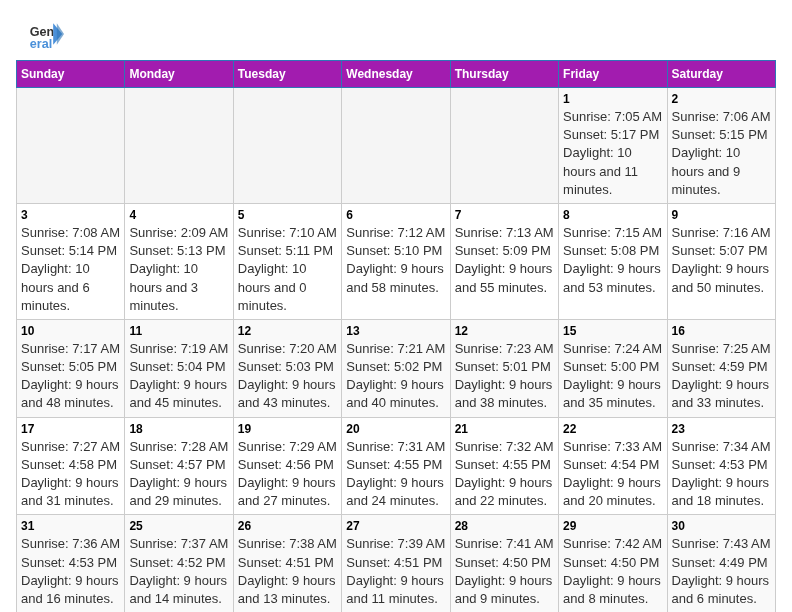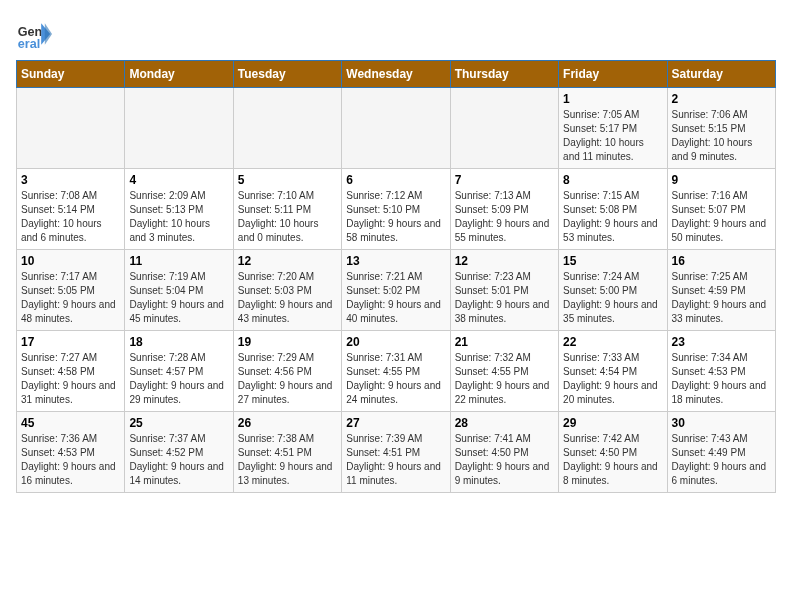--- a/index.html
+++ b/index.html
@@ -12,20 +12,21 @@
     }
     .header {
       display: flex;
       align-items: flex-start;
       justify-content: space-between;
       margin-bottom: 8px;
     }
     .logo {
       display: flex;
       align-items: center;
+      margin-left: 12px;
     }
     .logo-icon {
       width: 36px;
       height: 36px;
       margin-right: 2px;
     }
     .title-block {
       text-align: right;
     }
     .month-title {
@@ -36,21 +37,21 @@
     .location-title {
       font-size: 15px;
       color: #444;
     }
     .calendar {
       width: 100%;
       border-collapse: collapse;
       font-size: 11px;
     }
     .calendar th {
-      background-color: #a16207;
+      background-color: #a21caf;
       color: #fff;
       padding: 6px 4px;
       text-align: left;
       font-size: 12px;
       border: 1px solid #2e75b6;
     }
     .calendar td {
       border: 1px solid #ccc;
       vertical-align: top;
       padding: 4px;
@@ -65,21 +66,21 @@
       background: #fff;
     }
     .day-number {
       font-weight: bold;
       font-size: 12px;
       display: block;
       margin-bottom: 2px;
     }
     .day-info {
       color: #333;
-      font-size: 10px;
+      font-size: 13px;
       line-height: 1.4;
     }
     .empty-cell {
       background: #f5f5f5 !important;
     }
     
     .calendar tr td.empty-cell {
       background: #f5f5f5 !important;
     }
   </style>
@@ -266,21 +267,21 @@
         </td>
         <td>
           <span class="day-number">23</span>
           <div class="day-info">Sunrise: 7:34 AM
 Sunset: 4:53 PM
 Daylight: 9 hours and 18 minutes.</div>
         </td>
       </tr>
       <tr>
         <td>
-          <span class="day-number">45</span>
+          <span class="day-number">31</span>
           <div class="day-info">Sunrise: 7:36 AM
 Sunset: 4:53 PM
 Daylight: 9 hours and 16 minutes.</div>
         </td>
         <td>
           <span class="day-number">25</span>
           <div class="day-info">Sunrise: 7:37 AM
 Sunset: 4:52 PM
 Daylight: 9 hours and 14 minutes.</div>
         </td>

